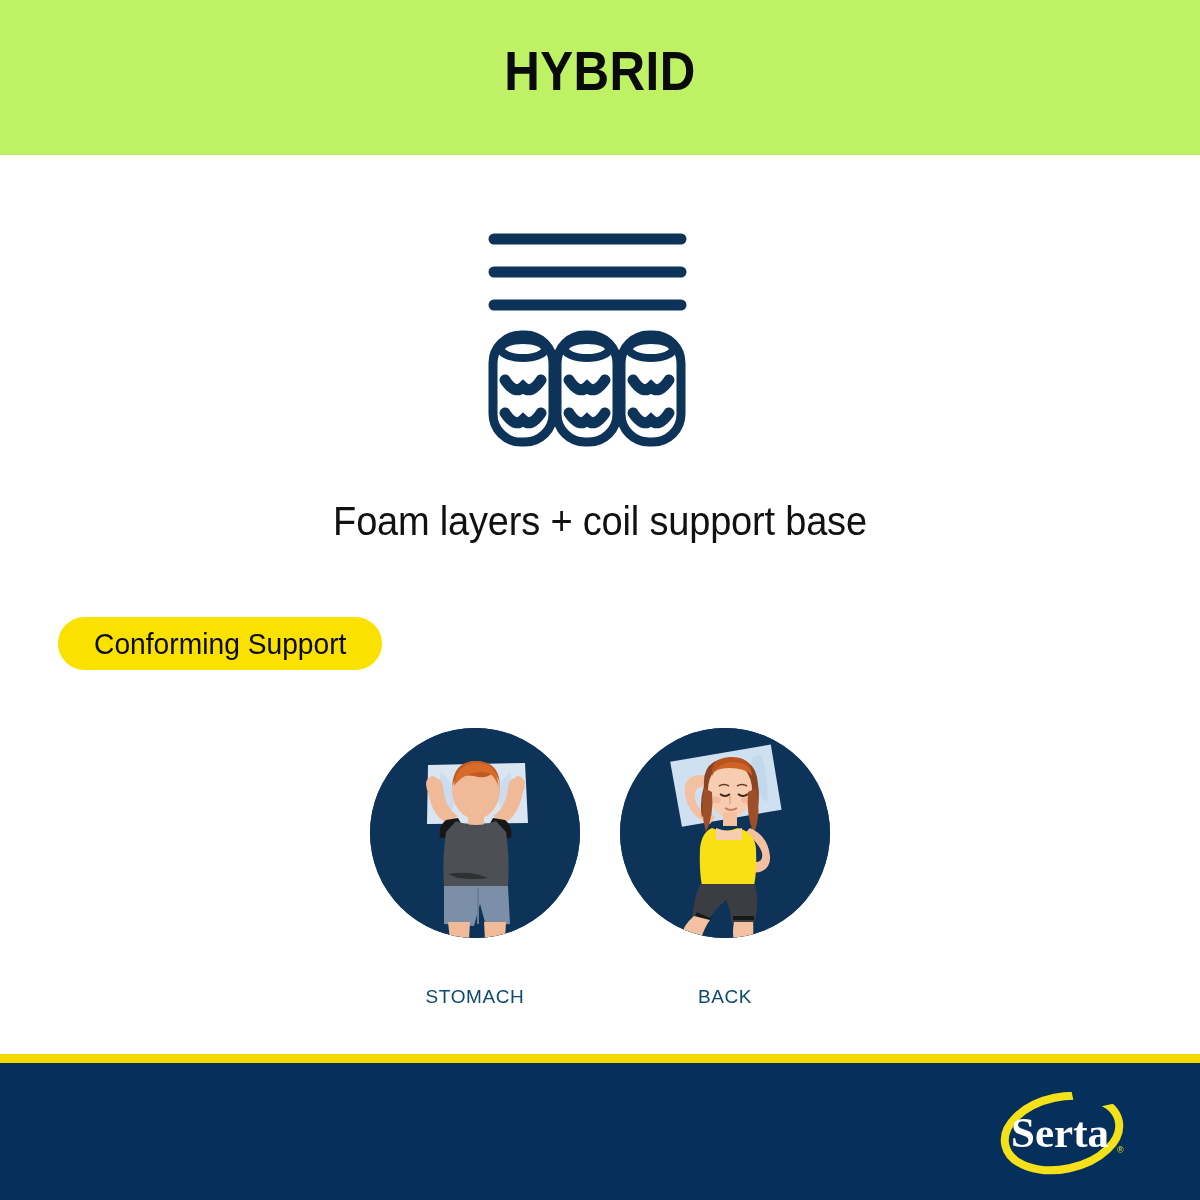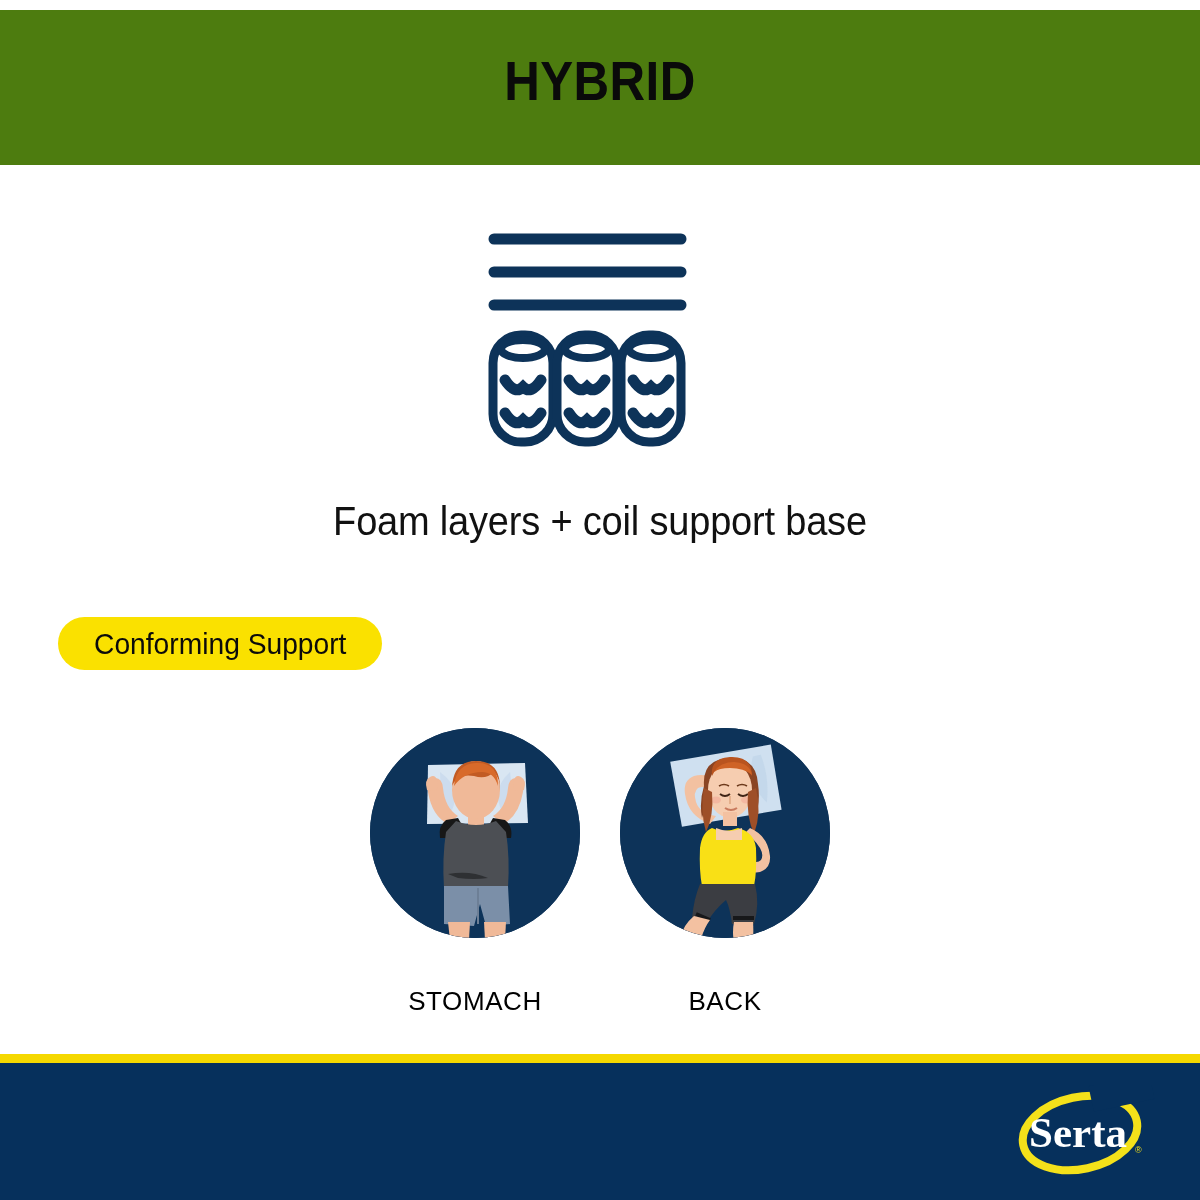--- a/index.html
+++ b/index.html
@@ -17,24 +17,24 @@
     position: relative;
     width: 1200px;
     height: 1200px;
     background: #ffffff;
   }
 
   
   .header-band {
     position: absolute;
     left: 0;
-    top: 10px;
+    top: 0;
     width: 1200px;
     height: 155px;
-    background: #4d7c0f;
+    background: #bef264;
   }
   .header-title {
     position: absolute;
     left: 0;
     top: 43px;
     width: 1200px;
     text-align: center;
     font-family: "Liberation Sans Narrow", "Liberation Sans", sans-serif;
     font-size: 56px;
     font-weight: 700;
@@ -117,24 +117,24 @@
   .position-circle {
     width: 210px;
     height: 210px;
     border-radius: 50%;
     background: #0d3359;
     overflow: hidden;
     position: relative;
   }
   .position-label {
     margin-top: 48px;
-    font-size: 26px;
+    font-size: 19px;
     font-weight: 300;
     letter-spacing: 0.6px;
-    color: #000000;
+    color: #0c4a6e;
     white-space: nowrap;
   }
 
   
   .footer-stripe {
     position: absolute;
     left: 0;
     top: 1054px;
     width: 1200px;
     height: 9px;
@@ -143,21 +143,21 @@
   .footer-band {
     position: absolute;
     left: 0;
     top: 1063px;
     width: 1200px;
     height: 137px;
     background: #06305c;
   }
   .logo-wrap {
     position: absolute;
-    right: 38px;
+    right: 56px;
     top: 1085px;
     width: 160px;
     height: 96px;
   }
 </style>
 </head>
 <body>
 
 <div class="page">
 

